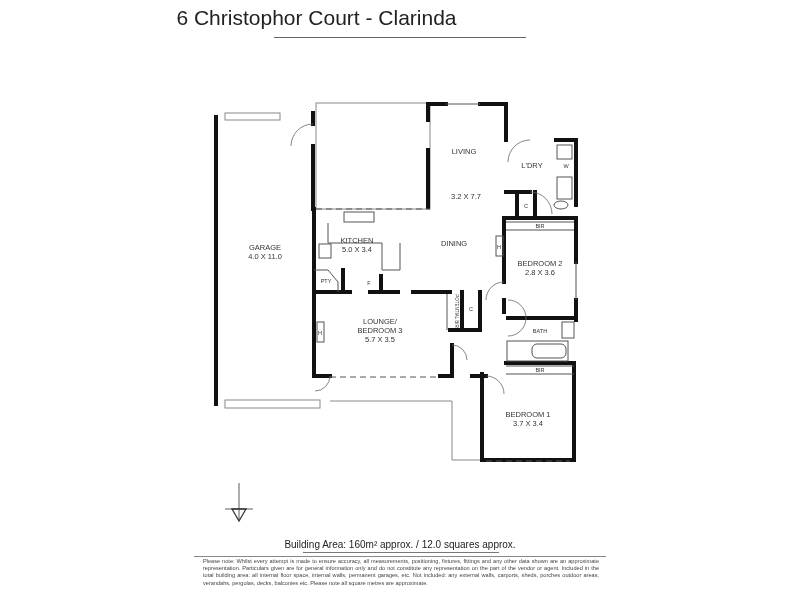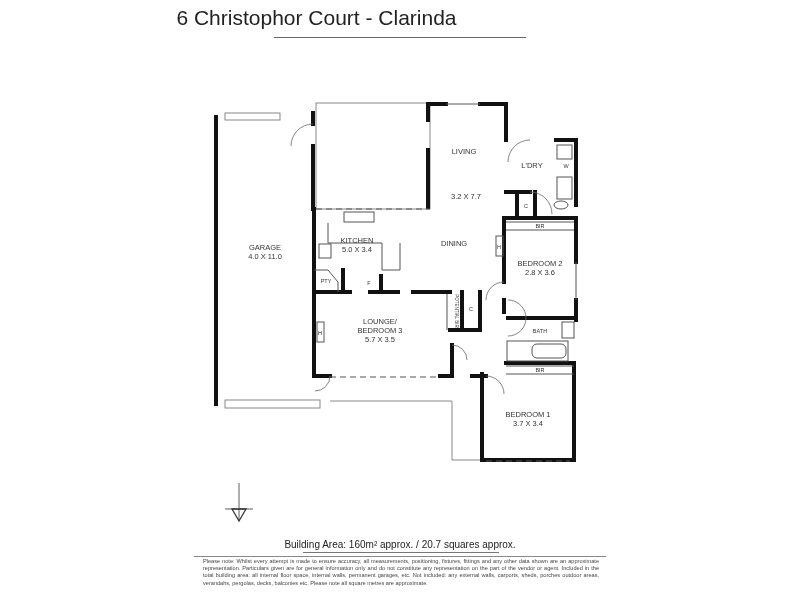--- a/index.html
+++ b/index.html
@@ -145,16 +145,16 @@
     <text class="lbl" style="font-size:4.5px" x="0" y="0" transform="translate(455,311) rotate(90)">POTENTIAL BIR</text>
   </g>
 
   <g stroke="#333" fill="none">
     <line x1="239" y1="483" x2="239" y2="520" stroke-width="0.8"></line>
     <line x1="225" y1="509" x2="253" y2="509" stroke-width="0.8"></line>
     <polygon points="232,509 246,509 239,521" stroke-width="1.3"></polygon>
   </g>
 </svg>
 
-<div class="area">Building Area: 160m²  approx. / 20.7 squares approx.</div>
+<div class="area">Building Area: 160m²  approx. / 12.0 squares approx.</div>
 <div class="area-under"></div>
 <div class="area-rule"></div>
 <div class="note">Please note: Whilst every attempt is made to ensure accuracy, all measurements, positioning, fixtures, fittings and any other data shown are an approximate representation.  Particulars given are for general information only and do not constitute any representation on the part of the vendor or agent. Included in the total building area: all internal floor space, internal walls, permanent garages, etc. Not included: any external walls, carports, sheds, porches outdoor areas, verandahs, pergolas, decks, balconies etc. Please note all square metres are approximate.</div>
 
 </body></html>

